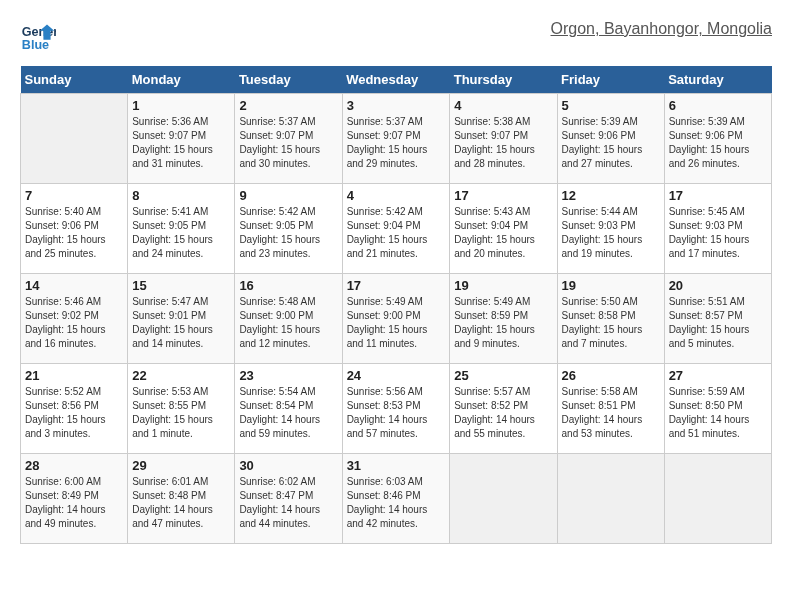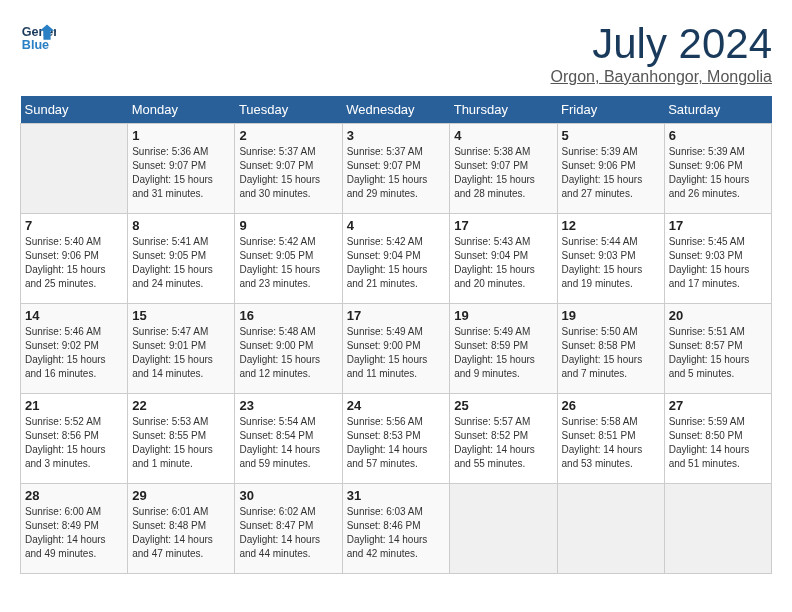--- a/index.html
+++ b/index.html
@@ -42,21 +42,21 @@
       width: 100%;
       border-collapse: collapse;
       font-size: 11px;
     }
     th {
       background-color: #2a6099;
       color: #fff;
       padding: 6px 4px;
       text-align: left;
       font-size: 13px;
-      font-weight: normal;
+      font-weight: bold;
     }
     td {
       border: 1px solid #ccc;
       vertical-align: top;
       padding: 4px;
       width: 108px;
       min-height: 80px;
       height: 90px;
     }
     .day-number {
@@ -86,21 +86,20 @@
 
 <div class="header">
   <div class="logo">
     <svg class="logo-icon" viewBox="0 0 40 40">
       <text y="18" x="2" font-size="14" font-weight="bold" fill="#1a3a5c">General</text>
       <text y="32" x="2" font-size="14" font-weight="bold" fill="#2a80c5">Blue</text>
       <polygon points="30,5 38,12 34,12 34,22 26,22 26,12 22,12" fill="#2a80c5"></polygon>
     </svg>
   </div>
   <div class="title-section">
-    <div class="month-title">July 2024</div>
     <div class="subtitle">Orgon, Bayanhongor, Mongolia</div>
   </div>
 </div>
 
 <table>
   <thead>
     <tr>
     <th>Sunday</th>
         <th>Monday</th>
         <th>Tuesday</th>

